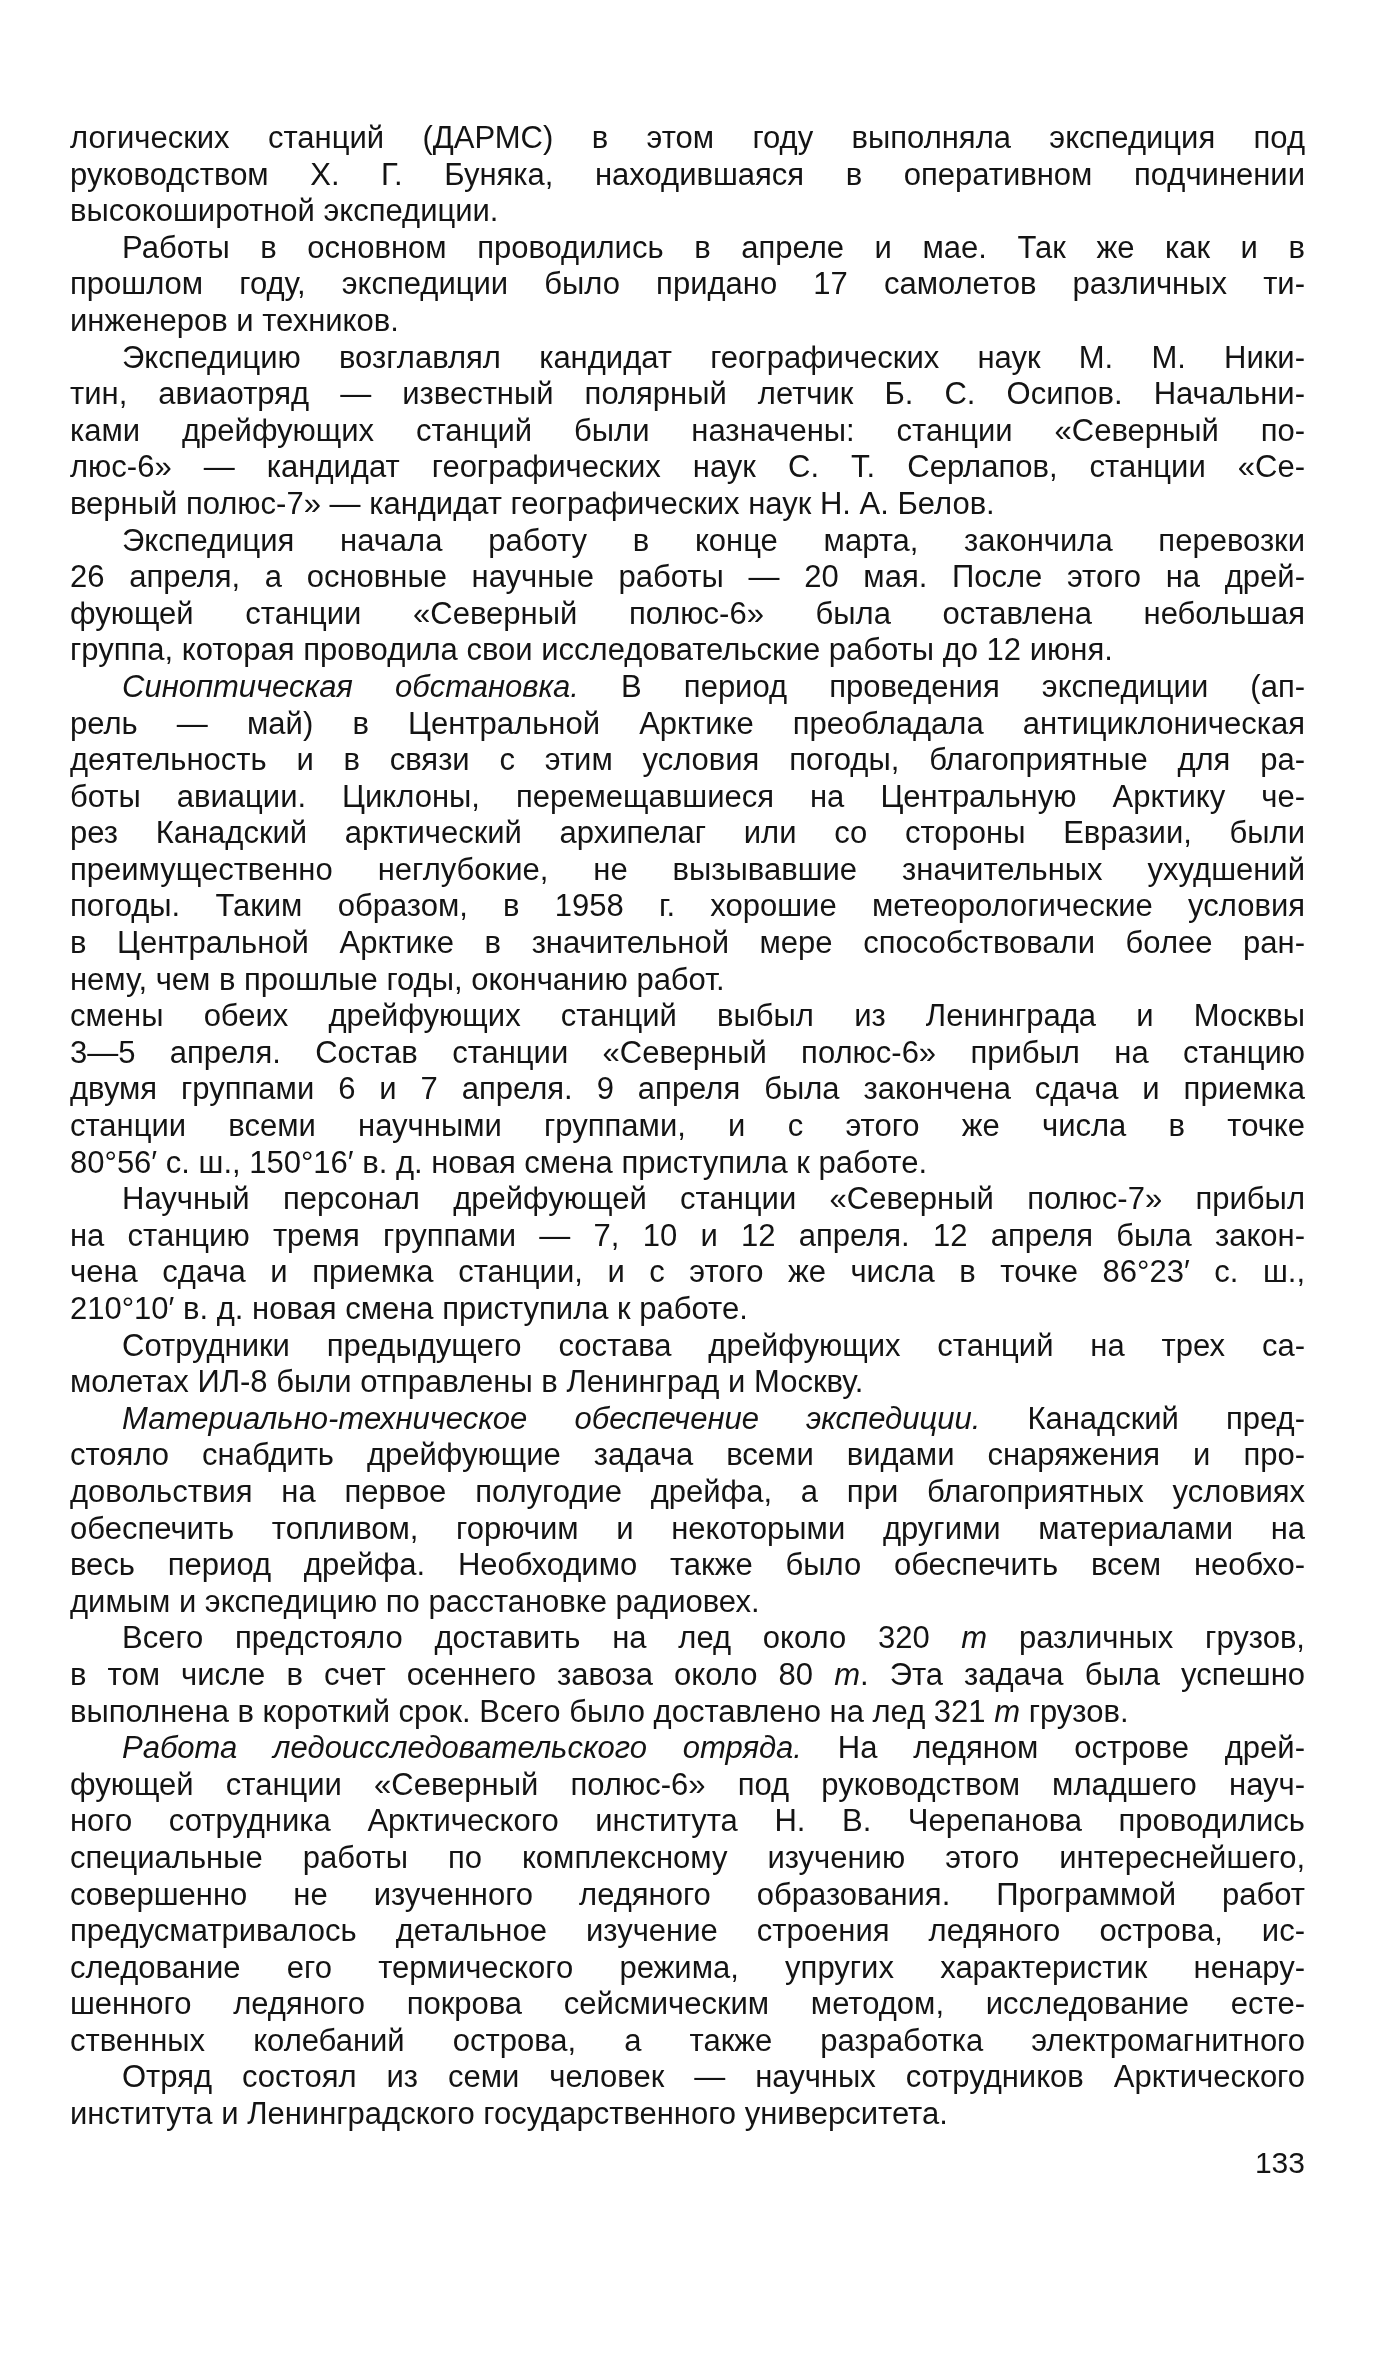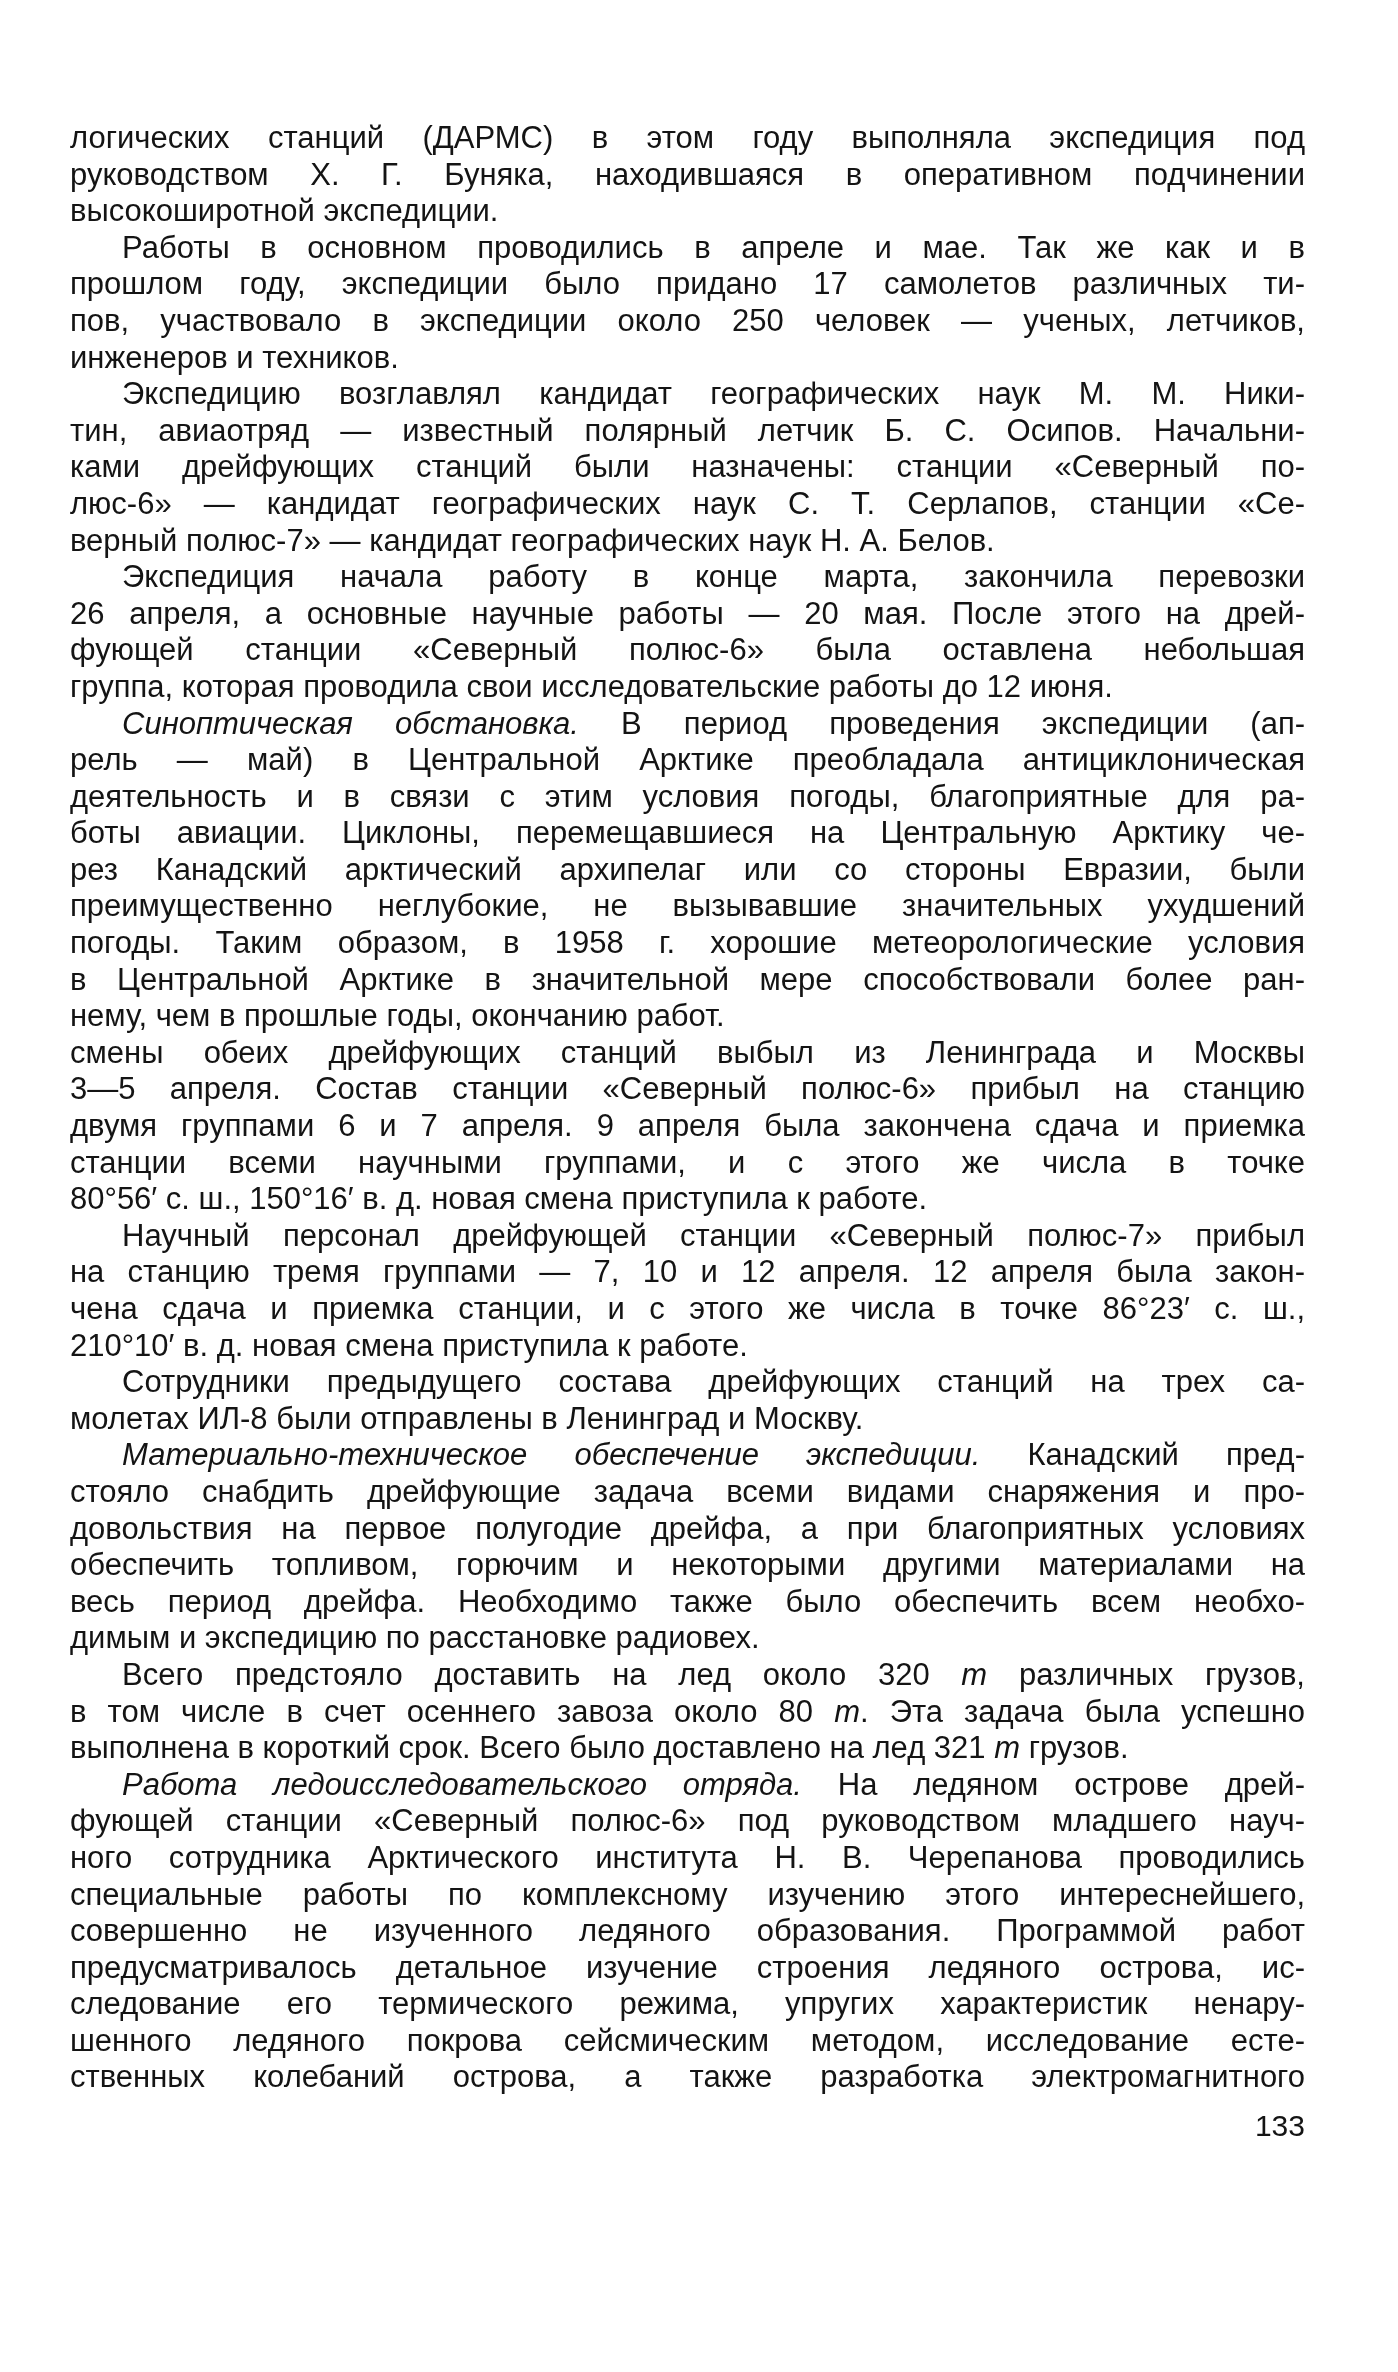--- a/index.html
+++ b/index.html
@@ -45,21 +45,20 @@
   <div class="text-block" id="text-block">
 
   <div class="paragraph">
         <div class="line"><span>логических станций (ДАРМС) в этом году выполняла экспедиция под</span></div>
         <div class="line"><span>руководством Х. Г. Буняка, находившаяся в оперативном подчинении</span></div>
         <div class="line last"><span>высокоширотной экспедиции.</span></div>
       </div>
       <div class="paragraph">
         <div class="line indent"><span>Работы в основном проводились в апреле и мае. Так же как и в</span></div>
         <div class="line"><span>прошлом году, экспедиции было придано 17 самолетов различных ти-</span></div>
-        <div class="line"><span>пов, участвовало в экспедиции около 250 человек — ученых, летчиков,</span></div>
         <div class="line last"><span>инженеров и техников.</span></div>
       </div>
       <div class="paragraph">
         <div class="line indent"><span>Экспедицию возглавлял кандидат географических наук М. М. Ники-</span></div>
         <div class="line"><span>тин, авиаотряд — известный полярный летчик Б. С. Осипов. Начальни-</span></div>
         <div class="line"><span>ками дрейфующих станций были назначены: станции «Северный по-</span></div>
         <div class="line"><span>люс-6» — кандидат географических наук С. Т. Серлапов, станции «Се-</span></div>
         <div class="line last"><span>верный полюс-7» — кандидат географических наук Н. А. Белов.</span></div>
       </div>
       <div class="paragraph">
@@ -113,15 +112,19 @@
         <div class="line indent"><span class="it">Работа ледоисследовательского отряда.</span><span> На ледяном острове дрей-</span></div>
         <div class="line"><span>фующей станции «Северный полюс-6» под руководством младшего науч-</span></div>
         <div class="line"><span>ного сотрудника Арктического института Н. В. Черепанова проводились</span></div>
         <div class="line"><span>специальные работы по комплексному изучению этого интереснейшего,</span></div>
         <div class="line"><span>совершенно не изученного ледяного образования. Программой работ</span></div>
         <div class="line"><span>предусматривалось детальное изучение строения ледяного острова, ис-</span></div>
         <div class="line"><span>следование его термического режима, упругих характеристик ненару-</span></div>
         <div class="line"><span>шенного ледяного покрова сейсмическим методом, исследование есте-</span></div>
         <div class="line"><span>ственных колебаний острова, а также разработка электромагнитного</span></div>
       </div>
+      <div class="paragraph">
+        <div class="line indent"><span>Отряд состоял из семи человек — научных сотрудников Арктического</span></div>
+        <div class="line last"><span>института и Ленинградского государственного университета.</span></div>
+      </div>
       <div class="page-number">133</div>
     </div>
 </div>
 
 </body></html>

